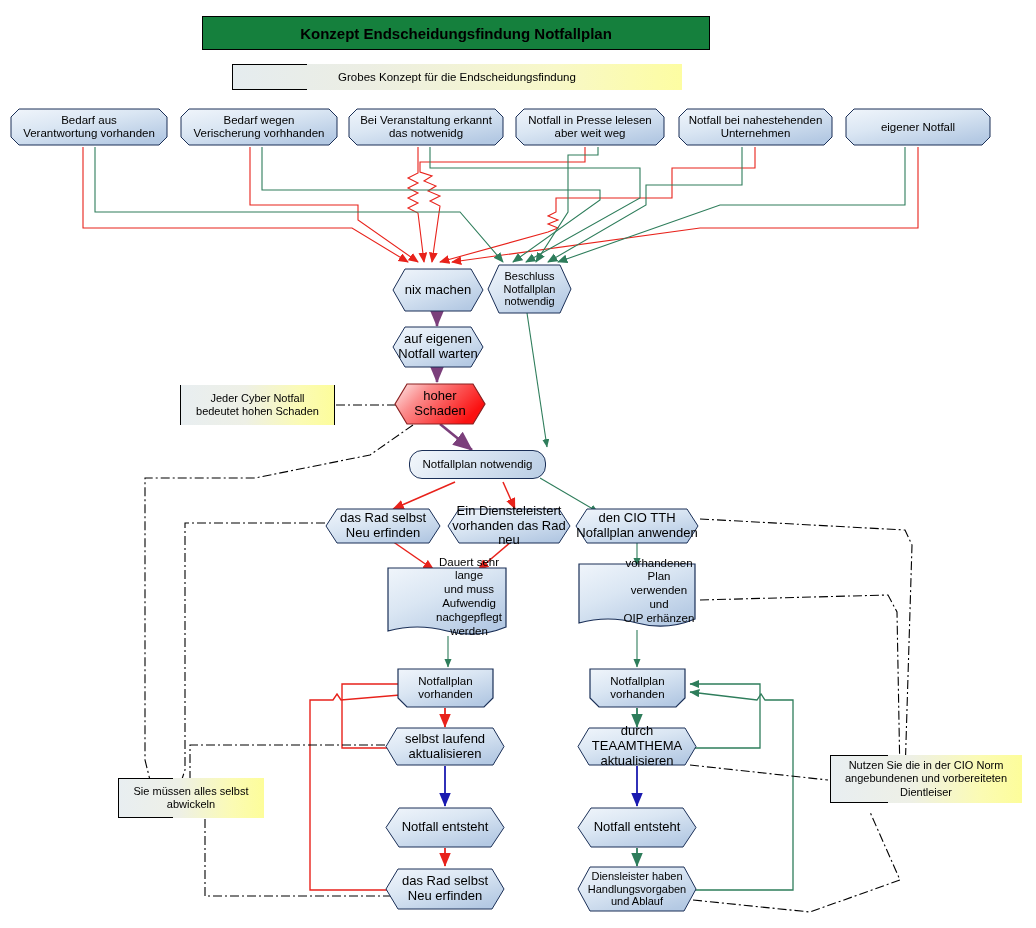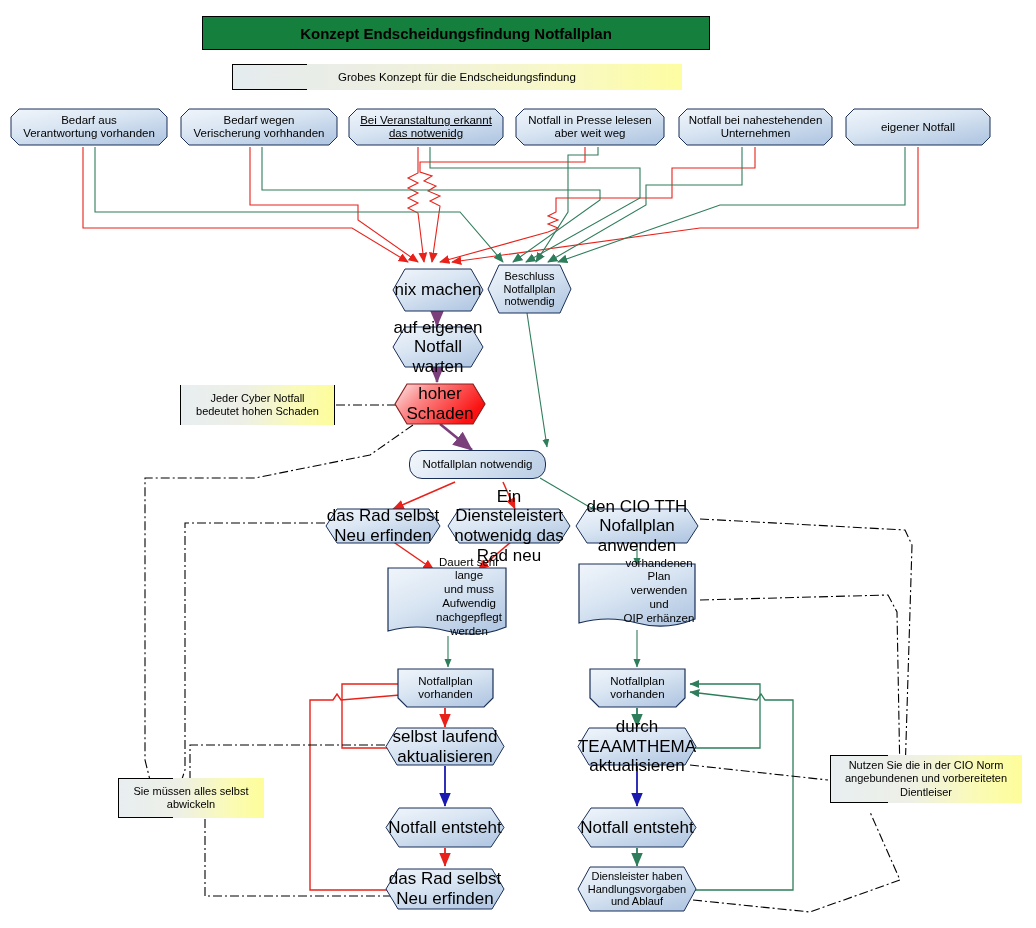--- a/index.html
+++ b/index.html
@@ -6,21 +6,21 @@
   body{font-family:"Liberation Sans",sans-serif;}
   #stage{position:relative;width:1036px;height:928px;overflow:hidden;background:#fff;}
   #wires{position:absolute;left:0;top:0;width:1036px;height:928px;pointer-events:none;}
 
   .node{position:absolute;box-sizing:border-box;display:flex;align-items:center;
         justify-content:center;text-align:center;color:#000;line-height:1.12;
         font-size:11.5px;z-index:5;}
   .node span{display:block;padding:0 3px;}
   .hexwrap{position:absolute;z-index:5;}
   .hexwrap .hextxt{position:absolute;inset:0;display:flex;align-items:center;
-    justify-content:center;text-align:center;font-size:17px;line-height:1.15;color:#000;}
+    justify-content:center;text-align:center;font-size:13px;line-height:1.15;color:#000;}
 
   
   .rrect{
     background:linear-gradient(135deg,#f3f7fb 0%,#dbe6f3 40%,#b9cde4 100%);
     border:1px solid #1a2f57;border-radius:13px;
   }
 
   
   .note{
     position:absolute;z-index:6;box-sizing:border-box;
@@ -182,21 +182,21 @@
       <path d="M1,9 L9,1 L149,1 L157,9 L157,29 L149,37 L9,37 L1,29 Z" fill="url(#gblue)" stroke="#1a2f57" stroke-width="1"></path>
       </svg>
     <span style="position:relative;white-space:pre-line;">Bedarf wegen
 Verischerung vorhhanden</span>
   </div>
 
   <div class="node" style="left:348px;top:108px;width:156px;height:38px;">
     <svg width="156" height="38" style="position:absolute;left:0;top:0;">
       <path d="M1,9 L9,1 L147,1 L155,9 L155,29 L147,37 L9,37 L1,29 Z" fill="url(#gblue)" stroke="#1a2f57" stroke-width="1"></path>
       </svg>
-    <span style="position:relative;white-space:pre-line;text-decoration:underline;">Bei Veranstaltung erkannt
+    <span style="position:relative;white-space:pre-line;">Bei Veranstaltung erkannt
 das notwenidg</span>
   </div>
 
   <div class="node" style="left:678px;top:108px;width:155px;height:38px;">
     <svg width="155" height="38" style="position:absolute;left:0;top:0;">
       <path d="M1,9 L9,1 L146,1 L154,9 L154,29 L146,37 L9,37 L1,29 Z" fill="url(#gblue)" stroke="#1a2f57" stroke-width="1"></path>
       </svg>
     <span style="position:relative;white-space:pre-line;">Notfall bei nahestehenden
 Unternehmen</span>
   </div>
@@ -265,21 +265,21 @@
       </svg>
     <div class="hextxt" style="white-space:pre-line;">das Rad selbst
 Neu erfinden</div>
   </div>
 
   <div class="hexwrap" style="left:447px;top:508px;width:124px;height:36px;">
     <svg width="124" height="36" style="position:absolute;left:0;top:0;">
       <path d="M1,18 L12,1 L112,1 L123,18 L112,35 L12,35 Z" fill="url(#gblue)" stroke="#1a2f57" stroke-width="1"></path>
       </svg>
     <div class="hextxt" style="white-space:pre-line;">Ein Diensteleistert
-notwenidg das Rad neu</div>
+vorhanden das Rad neu</div>
   </div>
 
   <div class="hexwrap" style="left:575px;top:508px;width:124px;height:36px;">
     <svg width="124" height="36" style="position:absolute;left:0;top:0;">
       <path d="M1,18 L12,1 L112,1 L123,18 L112,35 L12,35 Z" fill="url(#gblue)" stroke="#1a2f57" stroke-width="1"></path>
       </svg>
     <div class="hextxt" style="white-space:pre-line;">den CIO TTH
 Nofallplan  anwenden</div>
   </div>
 

